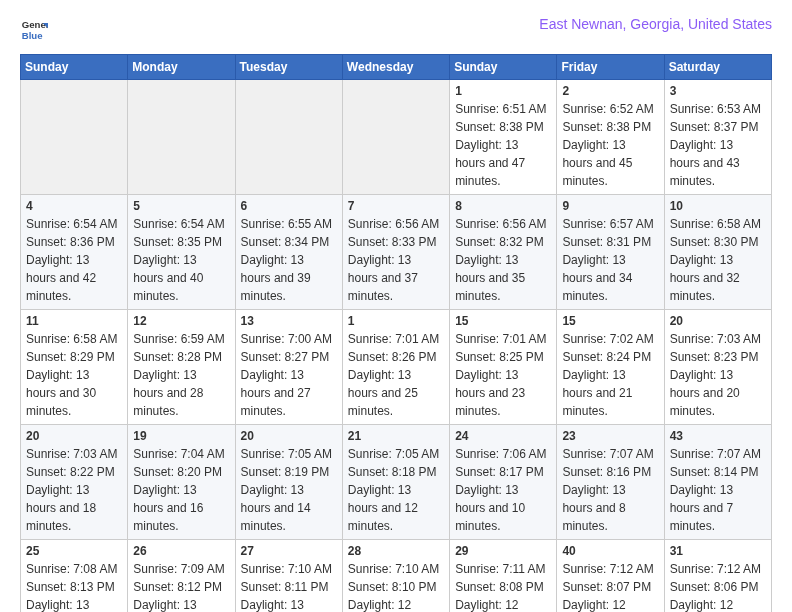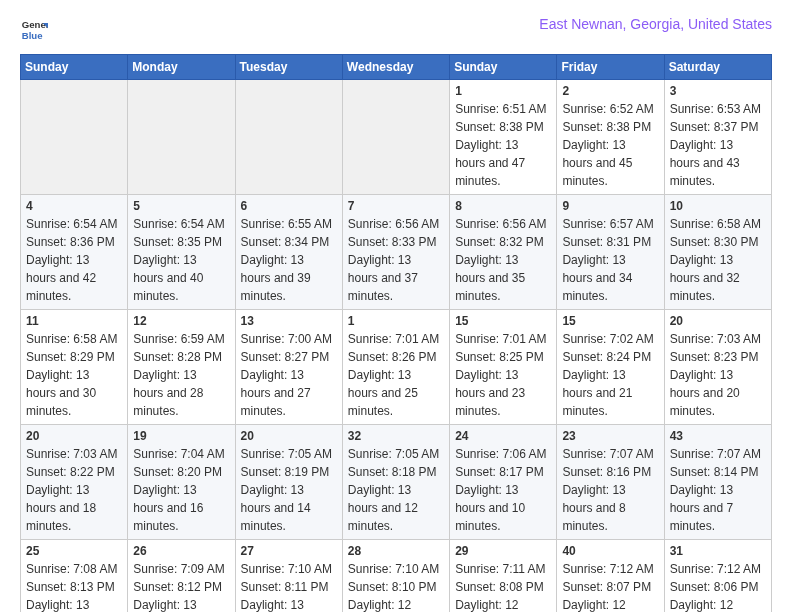--- a/index.html
+++ b/index.html
@@ -166,21 +166,21 @@
         </td>
         <td>
           <span class="day-number">19</span>
           <div class="day-info">Sunrise: 7:04 AM<br>Sunset: 8:20 PM<br>Daylight: 13 hours and 16 minutes.</div>
         </td>
         <td>
           <span class="day-number">20</span>
           <div class="day-info">Sunrise: 7:05 AM<br>Sunset: 8:19 PM<br>Daylight: 13 hours and 14 minutes.</div>
         </td>
         <td>
-          <span class="day-number">32</span>
+          <span class="day-number">21</span>
           <div class="day-info">Sunrise: 7:05 AM<br>Sunset: 8:18 PM<br>Daylight: 13 hours and 12 minutes.</div>
         </td>
         <td>
           <span class="day-number">24</span>
           <div class="day-info">Sunrise: 7:06 AM<br>Sunset: 8:17 PM<br>Daylight: 13 hours and 10 minutes.</div>
         </td>
         <td>
           <span class="day-number">23</span>
           <div class="day-info">Sunrise: 7:07 AM<br>Sunset: 8:16 PM<br>Daylight: 13 hours and 8 minutes.</div>
         </td>

